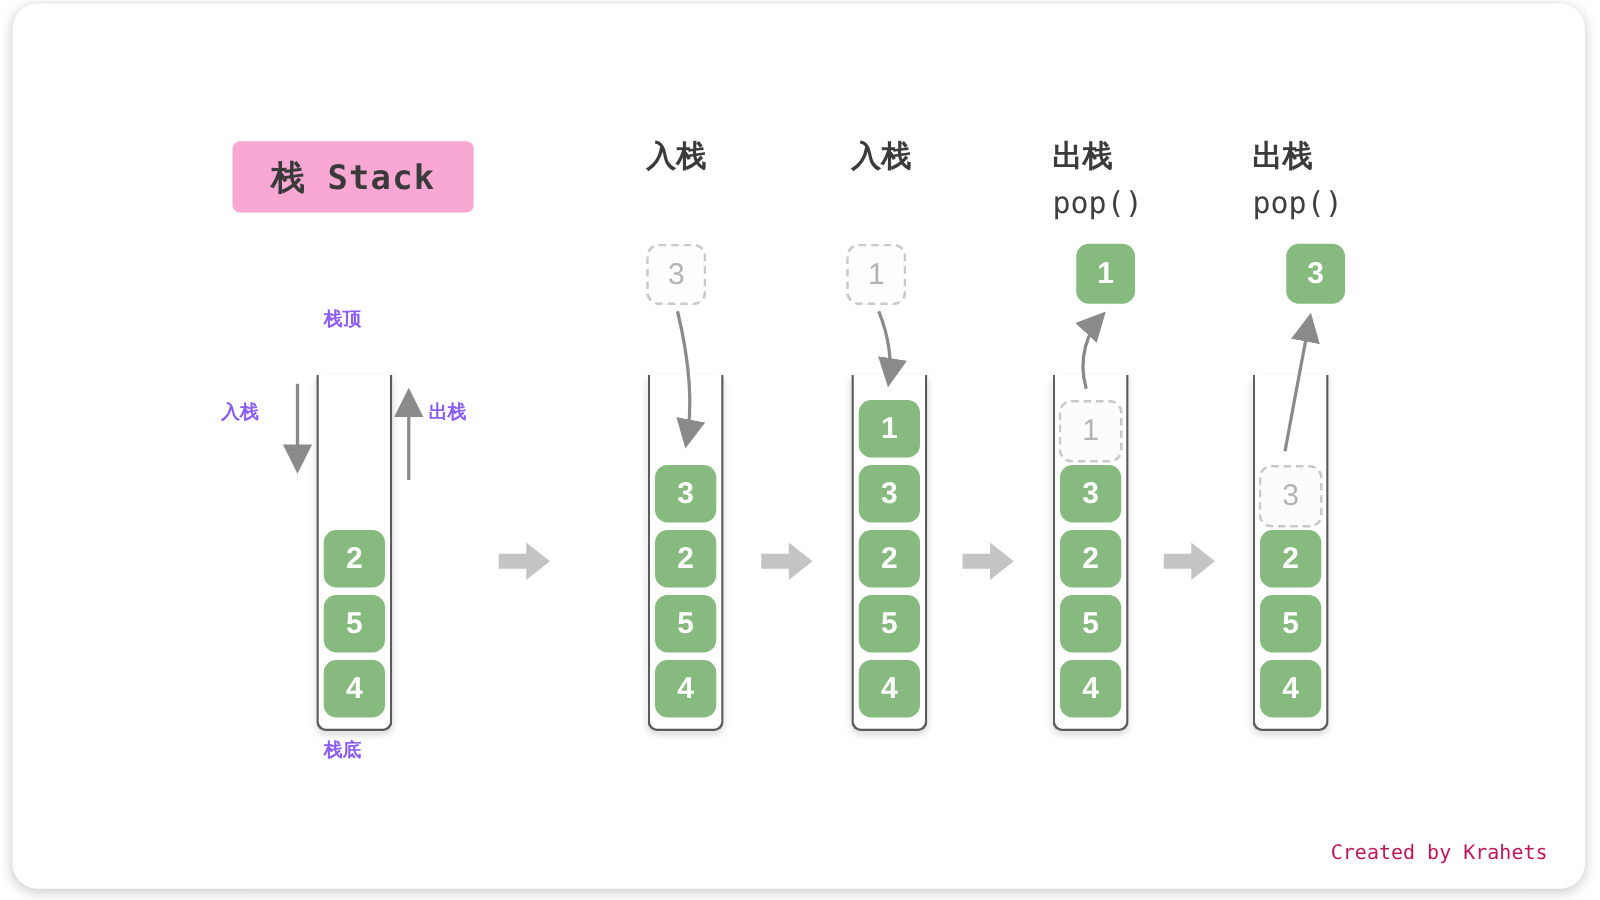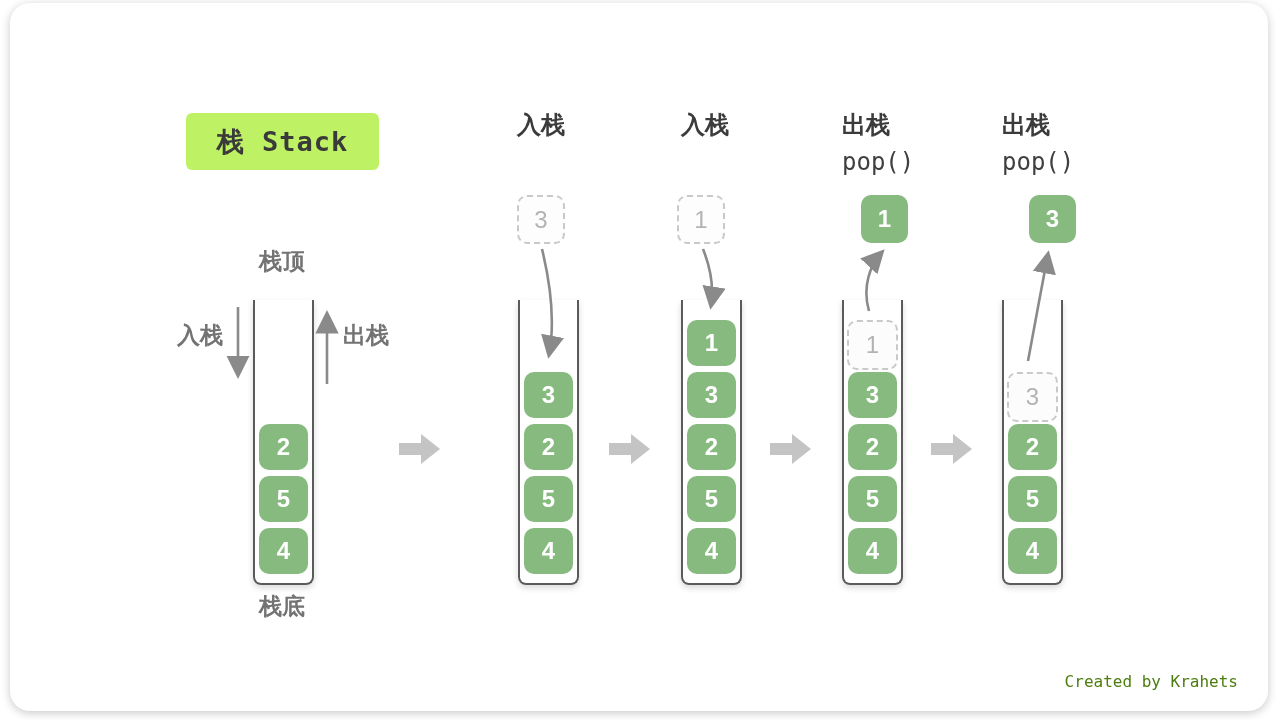--- a/index.html
+++ b/index.html
@@ -2,26 +2,26 @@
 <html><head>
 <meta charset="utf-8">
 <style>
   html,body{margin:0;padding:0;width:1280px;height:720px;background:#fff;
     font-family:"Liberation Sans",sans-serif;}
   .card{position:absolute;left:10px;top:3px;width:1258px;height:708px;
     background:#fff;border-radius:20px;box-shadow:0 2px 10px rgba(0,0,0,.22);overflow:hidden;}
   .abs{position:absolute;}
 
   
-  .title-box{left:176px;top:110px;width:193px;height:57px;background:#bef264;border-radius:6px;
+  .title-box{left:176px;top:110px;width:193px;height:57px;background:#f9a8d4;border-radius:6px;
     display:flex;align-items:center;justify-content:center;}
   .title-box span{font-family:"DejaVu Sans Mono",monospace;font-weight:bold;font-size:27px;color:#3a3a3a;letter-spacing:1px;}
 
   
-  .cjk{font-weight:bold;color:#737373;font-size:23px;}
+  .cjk{font-weight:bold;color:#8b5cf6;font-size:15px;}
   .lbl-top{left:249px;top:243px;}
   .lbl-bottom{left:249px;top:588px;}
   .lbl-push{left:167px;top:317px;}
   .lbl-pop{left:333px;top:317px;}
 
   
   .op{top:106px;width:140px;}
   .op .op-name{font-weight:bold;color:#3b3b3b;font-size:24px;}
   .op .op-code{margin-top:7px;font-family:"DejaVu Sans Mono",monospace;font-size:24px;color:#3f3f3f;}
   .op .op-arg{color:#6fae64;font-weight:bold;}
@@ -43,21 +43,21 @@
     border:2px dashed #c9c9c9;border-radius:10px;color:#b3b3b3;font-size:24px;
     display:flex;align-items:center;justify-content:center;}
 
   
   .float-dashed{top:192px;width:44px;height:45px;background:#fdfdfd;border:2px dashed #c9c9c9;
     border-radius:10px;color:#b3b3b3;font-size:24px;display:flex;align-items:center;justify-content:center;}
   .float-solid{top:192px;width:47px;height:48px;background:#86ba7e;border-radius:10px;color:#fff;
     font-weight:bold;font-size:24px;display:flex;align-items:center;justify-content:center;}
   .f2{left:507px;} .f3{left:667px;} .f4{left:851px;} .f5{left:1019px;}
 
-  .watermark{right:30px;top:669px;font-family:"DejaVu Sans Mono",monospace;font-size:16px;color:#4d7c0f;}
+  .watermark{right:30px;top:669px;font-family:"DejaVu Sans Mono",monospace;font-size:16px;color:#be185d;}
 
   svg.overlay{position:absolute;left:0;top:0;pointer-events:none;}
 </style>
 </head>
 <body>
 
 <div class="card">
 
   <div class="abs title-box">
     <span>栈 Stack</span>

